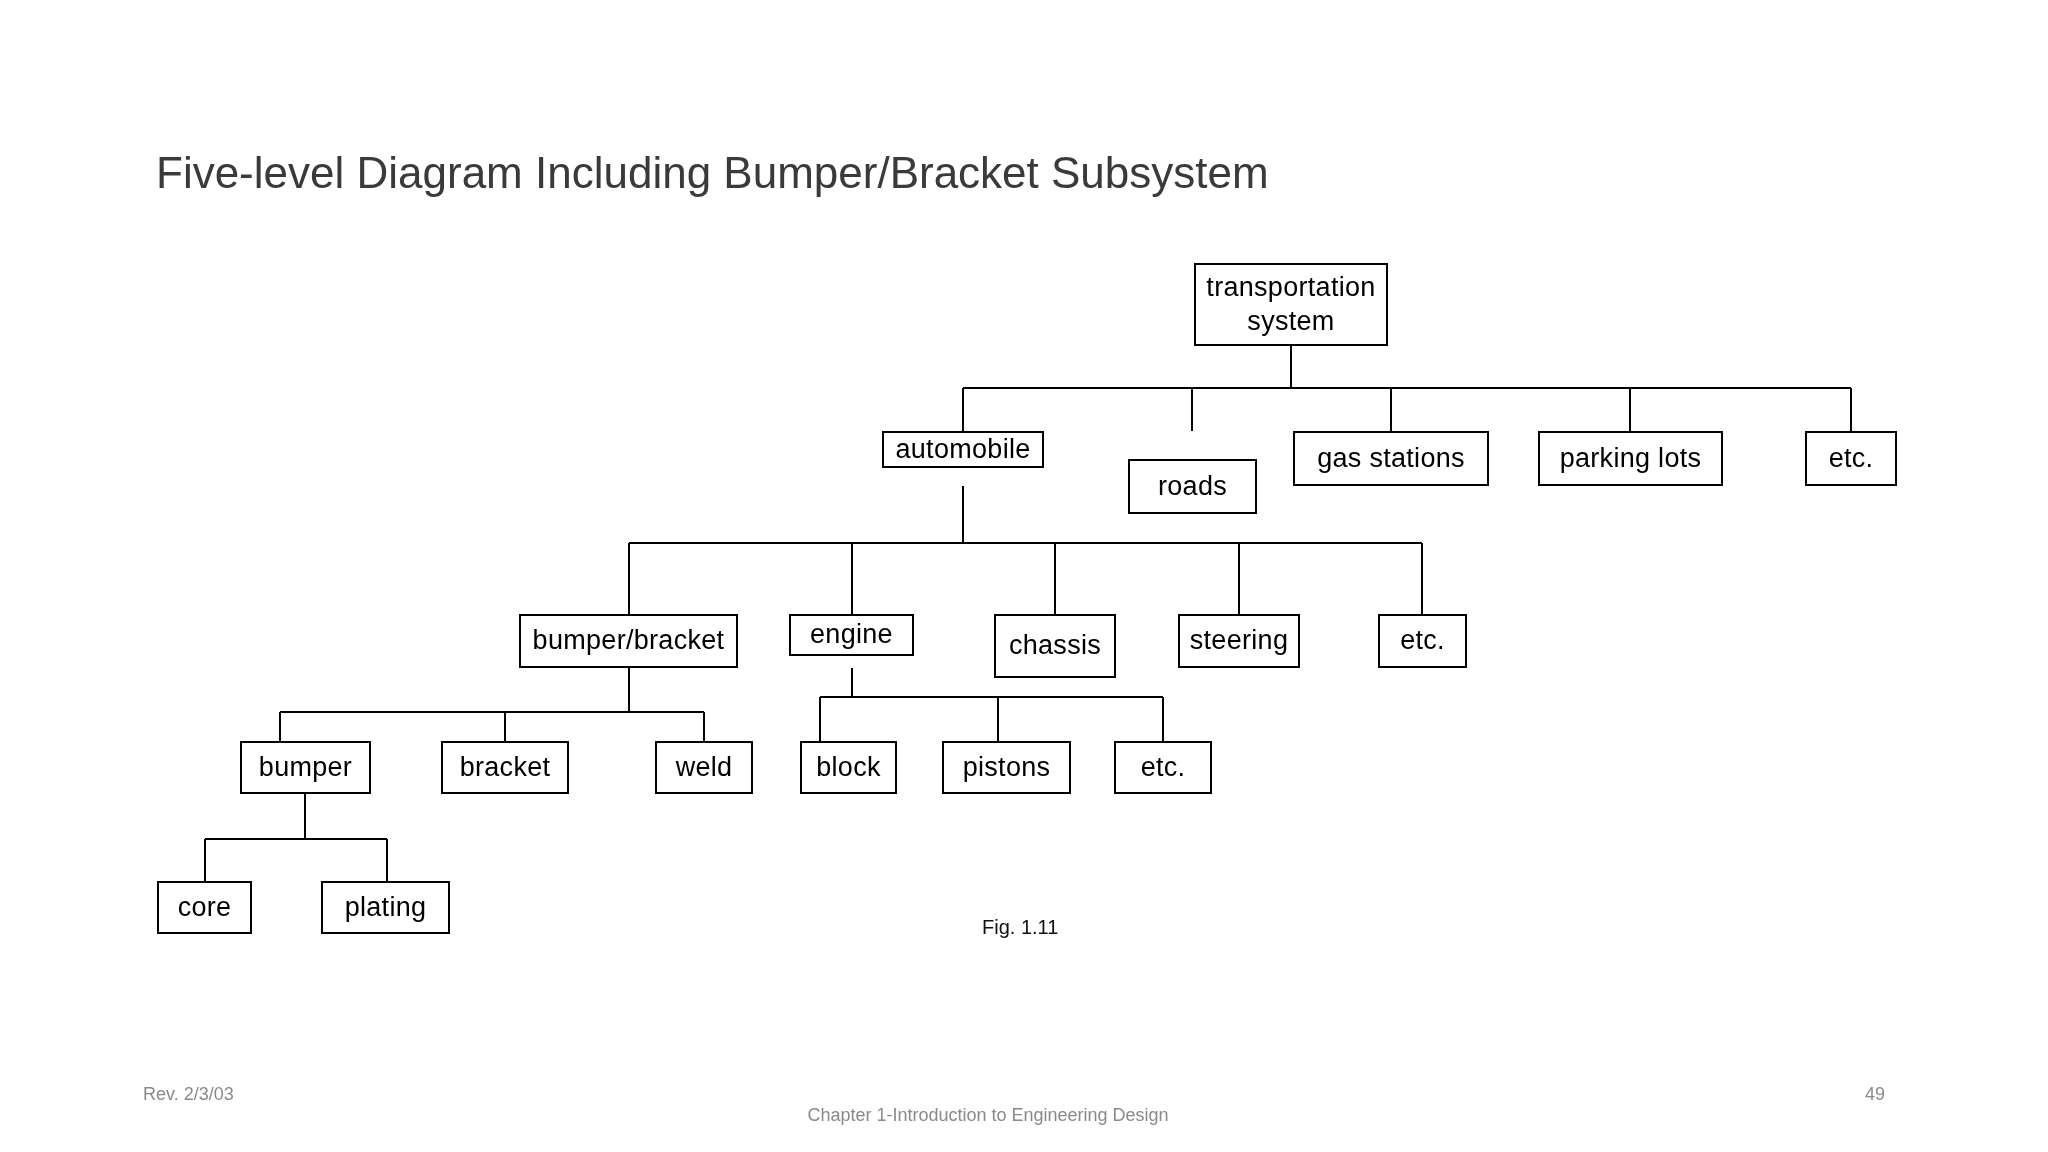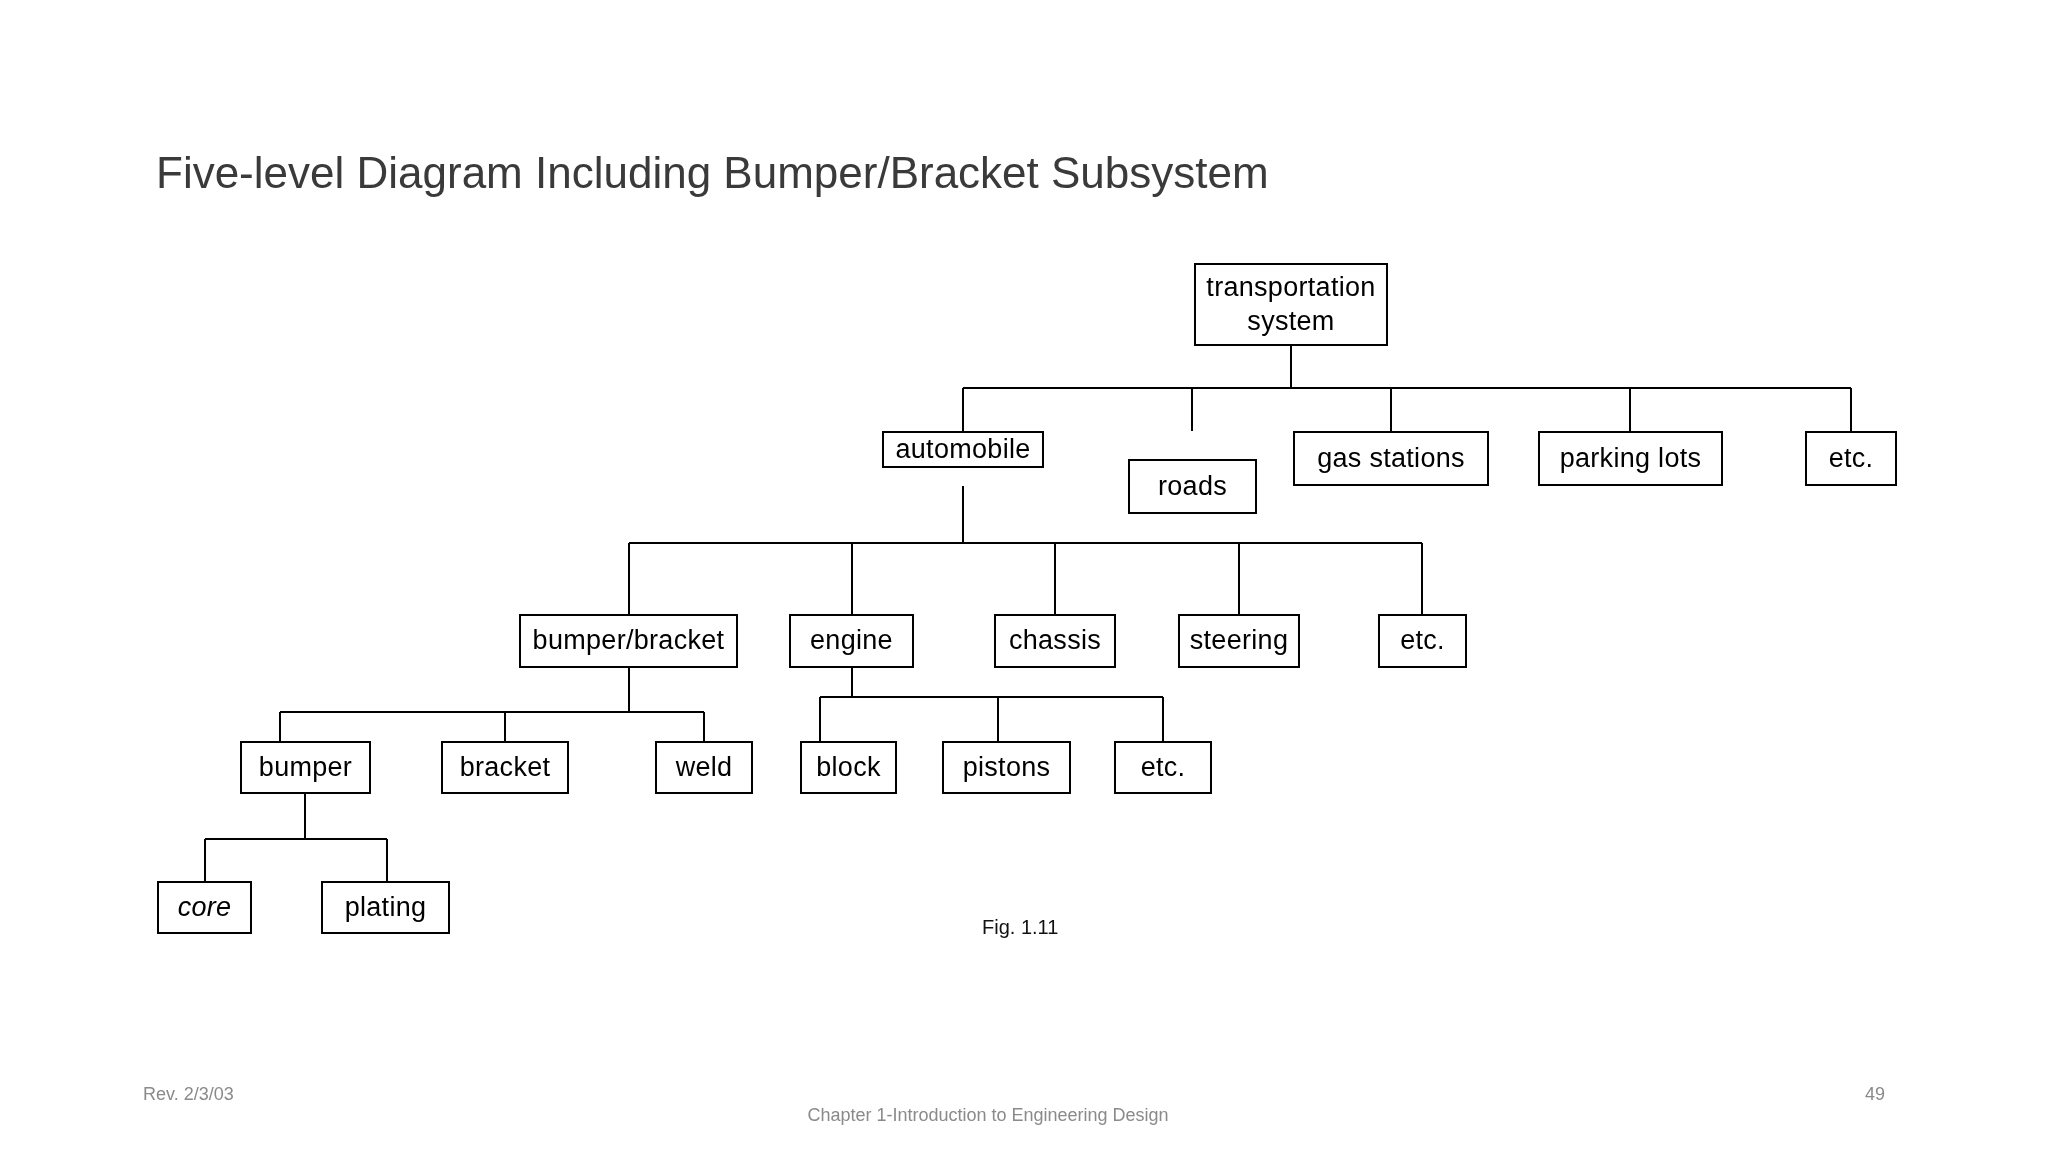--- a/index.html
+++ b/index.html
@@ -42,31 +42,31 @@
 
   <div class="canvas">
       <div class="node" style="left: 1194px; top: 263px; width: 194px; height: 83px;">transportation
 system</div>
       <div class="node" style="left: 882px; top: 431px; width: 162px; height: 37px;">automobile</div>
       <div class="node" style="left: 1128px; top: 431px; width: 129px; height: 55px; margin-top: 28px;">roads</div>
       <div class="node" style="left: 1293px; top: 431px; width: 196px; height: 55px;">gas stations</div>
       <div class="node" style="left: 1538px; top: 431px; width: 185px; height: 55px;">parking lots</div>
       <div class="node" style="left: 1805px; top: 431px; width: 92px; height: 55px;">etc.</div>
       <div class="node" style="left: 519px; top: 614px; width: 219px; height: 54px;">bumper/bracket</div>
-      <div class="node" style="left: 789px; top: 614px; width: 125px; height: 54px;">engine</div>
-      <div class="node" style="left: 994px; top: 614px; width: 122px; height: 54px;">chassis</div>
+      <div class="node" style="left: 789px; top: 614px; width: 125px; height: 42px;">engine</div>
+      <div class="node" style="left: 994px; top: 614px; width: 122px; height: 64px;">chassis</div>
       <div class="node" style="left: 1178px; top: 614px; width: 122px; height: 54px;">steering</div>
       <div class="node" style="left: 1378px; top: 614px; width: 89px; height: 54px;">etc.</div>
       <div class="node" style="left: 240px; top: 741px; width: 131px; height: 53px;">bumper</div>
       <div class="node" style="left: 441px; top: 741px; width: 128px; height: 53px;">bracket</div>
       <div class="node" style="left: 655px; top: 741px; width: 98px; height: 53px;">weld</div>
       <div class="node" style="left: 800px; top: 741px; width: 97px; height: 53px;">block</div>
       <div class="node" style="left: 934px; top: 741px; width: 129px; height: 53px; margin-left: 8px;">pistons</div>
       <div class="node" style="left: 1114px; top: 741px; width: 98px; height: 53px;">etc.</div>
-      <div class="node" style="left: 157px; top: 881px; width: 95px; height: 53px; font-style: italic;">core</div>
+      <div class="node" style="left: 157px; top: 881px; width: 95px; height: 53px;">core</div>
       <div class="node" style="left: 321px; top: 881px; width: 129px; height: 53px;">plating</div>
       <div class="line v" style="left: 1291px; top: 346px; height: 42px;"></div>
       <div class="line h" style="left: 963px; top: 388px; width: 888px;"></div>
       <div class="line v" style="left: 963px; top: 388px; height: 43px;"></div>
       <div class="line v" style="left: 1192px; top: 388px; height: 43px;"></div>
       <div class="line v" style="left: 1391px; top: 388px; height: 43px;"></div>
       <div class="line v" style="left: 1630px; top: 388px; height: 43px;"></div>
       <div class="line v" style="left: 1851px; top: 388px; height: 43px;"></div>
       <div class="line v" style="left: 963px; top: 486px; height: 57px;"></div>
       <div class="line h" style="left: 629px; top: 543px; width: 793px;"></div>

